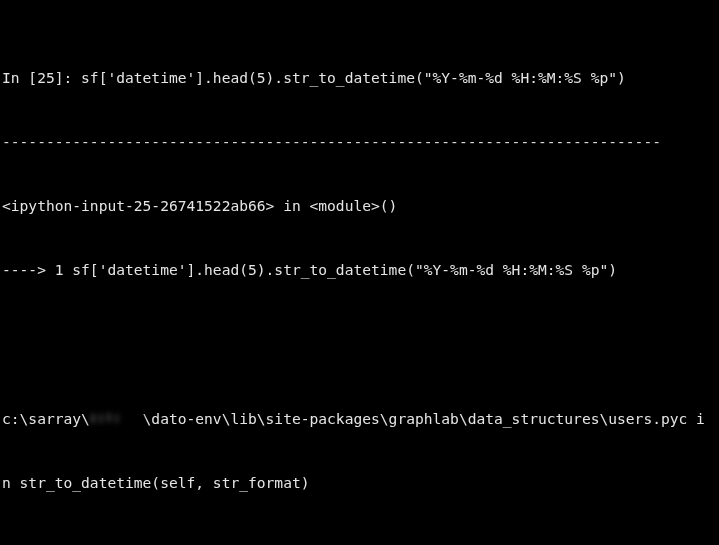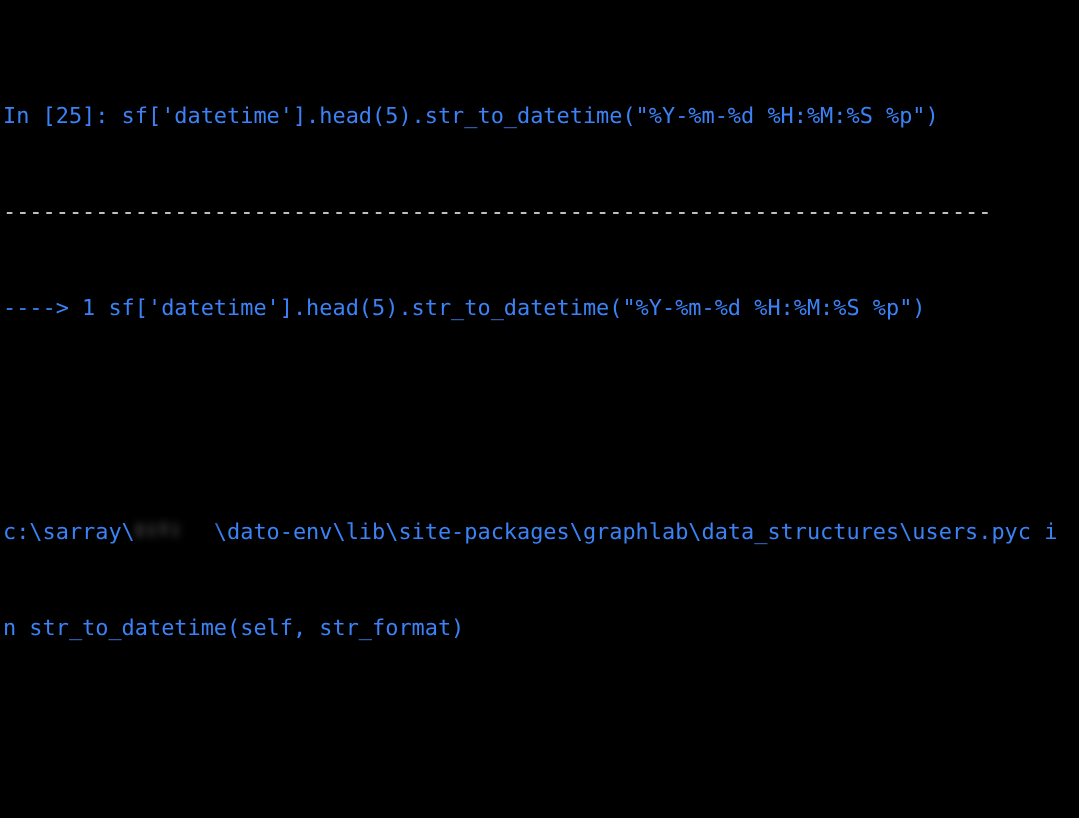--- a/index.html
+++ b/index.html
@@ -26,21 +26,21 @@
     letter-spacing: 0px;
     padding: 3px 0 0 2px;
     box-sizing: border-box;
     overflow: hidden;
     white-space: pre;
   }
   .line {
     height: 21.3px;
     white-space: pre;
     overflow: hidden;
-    color: #3b82f6;
+    color: #e5e5e5;
   }
   .line.blank {
     color: transparent;
   }
   .redacted {
     display: inline-block;
     width: 6ch;
     height: 12px;
     vertical-align: -1px;
     background: #000000;
@@ -63,20 +63,21 @@
     color: #d7d7d7;
   }
 </style>
 </head>
 <body>
 
 <div id="console">
 
   <div class="line">In [25]: sf['datetime'].head(5).str_to_datetime("%Y-%m-%d %H:%M:%S %p")</div>
   <div class="line sep">---------------------------------------------------------------------------</div>
+  <div class="line">&lt;ipython-input-25-26741522ab66&gt; in &lt;module&gt;()</div>
   <div class="line">----&gt; 1 sf['datetime'].head(5).str_to_datetime("%Y-%m-%d %H:%M:%S %p")</div>
   <div class="line blank"></div>
 
   <div class="line"><span>c:\sarray\</span><span class="redacted"></span><span>\dato-env\lib\site-packages\graphlab\data_structures\users.pyc i</span></div>
   <div class="line">n str_to_datetime(self, str_format)</div>
   
   
   
   
   

